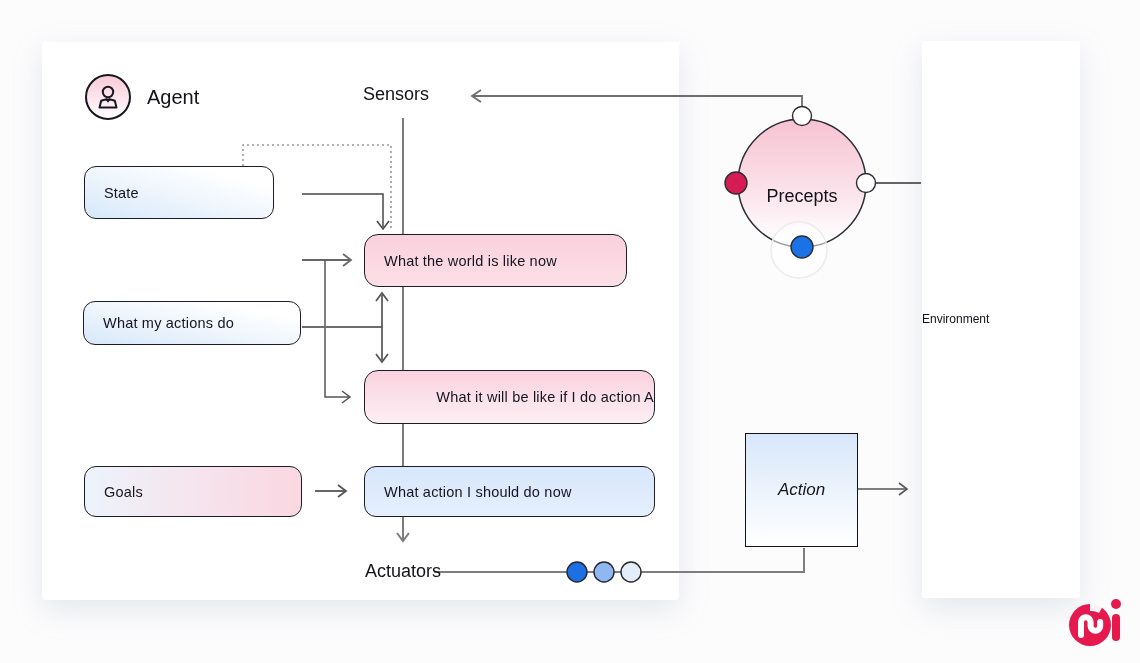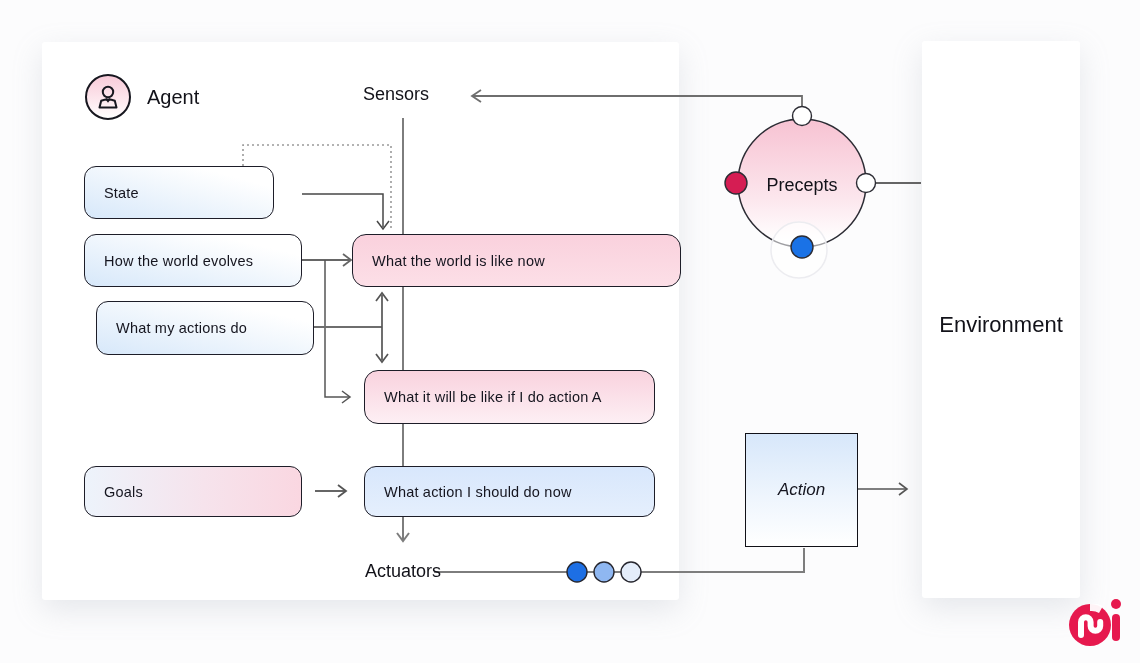--- a/index.html
+++ b/index.html
@@ -15,36 +15,36 @@
   .lines-svg { position:absolute; left:0; top:0; width:1140px; height:663px;
                pointer-events:none; }
 
   .box { position:absolute; border:1.4px solid #1d1d28; border-radius:12px;
          display:flex; align-items:center; padding-left:19px;
          font-size:14.5px; letter-spacing:.2px; color:#15151f; }
   .box-state   { left:84px;  top:166px; width:190px; height:53px;
                  background:linear-gradient(to top right,#d7e8fa 0%,#f3f8fd 55%,#ffffff 80%); }
   .box-evolves { left:84px;  top:234px; width:218px; height:53px;
                  background:linear-gradient(to top right,#d7e8fa 0%,#f3f8fd 55%,#ffffff 80%); }
-  .box-actions { left:96px;  top:301px; width:218px; height:54px;
+  .box-actions { left:83px;  top:301px; width:218px; height:44px;
                  background:linear-gradient(to top right,#d7e8fa 0%,#f3f8fd 55%,#ffffff 80%); }
   .box-goals   { left:84px;  top:466px; width:218px; height:51px;
                  background:linear-gradient(to right,#edf3fb 0%,#f6e3ec 55%,#fad7e1 100%); }
-  .box-worldnow { left:352px; top:234px; width:329px; height:53px; border-radius:14px;
+  .box-worldnow { left:364px; top:234px; width:263px; height:53px; border-radius:14px;
                  background:linear-gradient(180deg,#fad1dd 0%,#fcdfe7 100%); }
   .box-willbe  { left:364px; top:370px; width:291px; height:54px; border-radius:14px;
-                 background:linear-gradient(180deg,#f9d2de 0%,#fdeff4 100%); }
+                 background:linear-gradient(180deg,#f9d2de 0%,#fdeff4 100%);justify-content:flex-end; }
   .box-whataction { left:364px; top:466px; width:291px; height:51px; border-radius:12px;
                  background:linear-gradient(180deg,#d8e7fc 0%,#e5effd 100%);text-align:right; }
 
   .hdr-label { position:absolute; color:#121219; font-weight:500;text-align:right; }
   .lbl-sensors   { left:363px; top:84px;  font-size:18px; }
   .lbl-actuators { left:365px; top:561px; font-size:18px; }
-  .lbl-environment { left:922px; top:312px; width:158px; text-align:center; font-size:22px; }
-  .lbl-precepts { left:802px; top:185px; transform:translate(-50%,-50%); font-size:18px; }
+  .lbl-environment { left:922px; top:312px; width:158px; text-align:left; font-size:12px; }
+  .lbl-precepts { left:802px; top:196px; transform:translate(-50%,-50%); font-size:18px; }
 
   .agent-head { position:absolute; left:85px; top:74px; display:flex; align-items:center; }
   .avatar { width:46px; height:46px; border:2px solid #17171f; border-radius:50%;
             background:linear-gradient(180deg,#f8cbd9 0%,#fde9ef 60%,#ffffff 100%);
             display:flex; align-items:center; justify-content:center; }
   .agent-title { margin-left:16px; font-size:20px; font-weight:500; color:#121219; }
 
   .action-box { position:absolute; left:745px; top:433px; width:113px; height:114px;
                 border:1.5px solid #111118;
                 background:linear-gradient(180deg,#d7e7fa 0%,#eef5fd 55%,#ffffff 100%);
@@ -145,23 +145,20 @@
   </div>
 
   <div class="hdr-label lbl-sensors">Sensors</div>
   <div class="hdr-label lbl-actuators">Actuators</div>
   <div class="hdr-label lbl-environment">Environment</div>
   <div class="hdr-label lbl-precepts">Precepts</div>
 
   <div class="box box-state">
     <span>State</span>
   </div>
-  <div class="box box-evolves">
-    <span>How the world evolves</span>
-  </div>
   <div class="box box-actions">
     <span>What my actions do</span>
   </div>
   <div class="box box-goals">
     <span>Goals</span>
   </div>
 
   <div class="box box-worldnow">
     <span>What the world is like now</span>
   </div>

